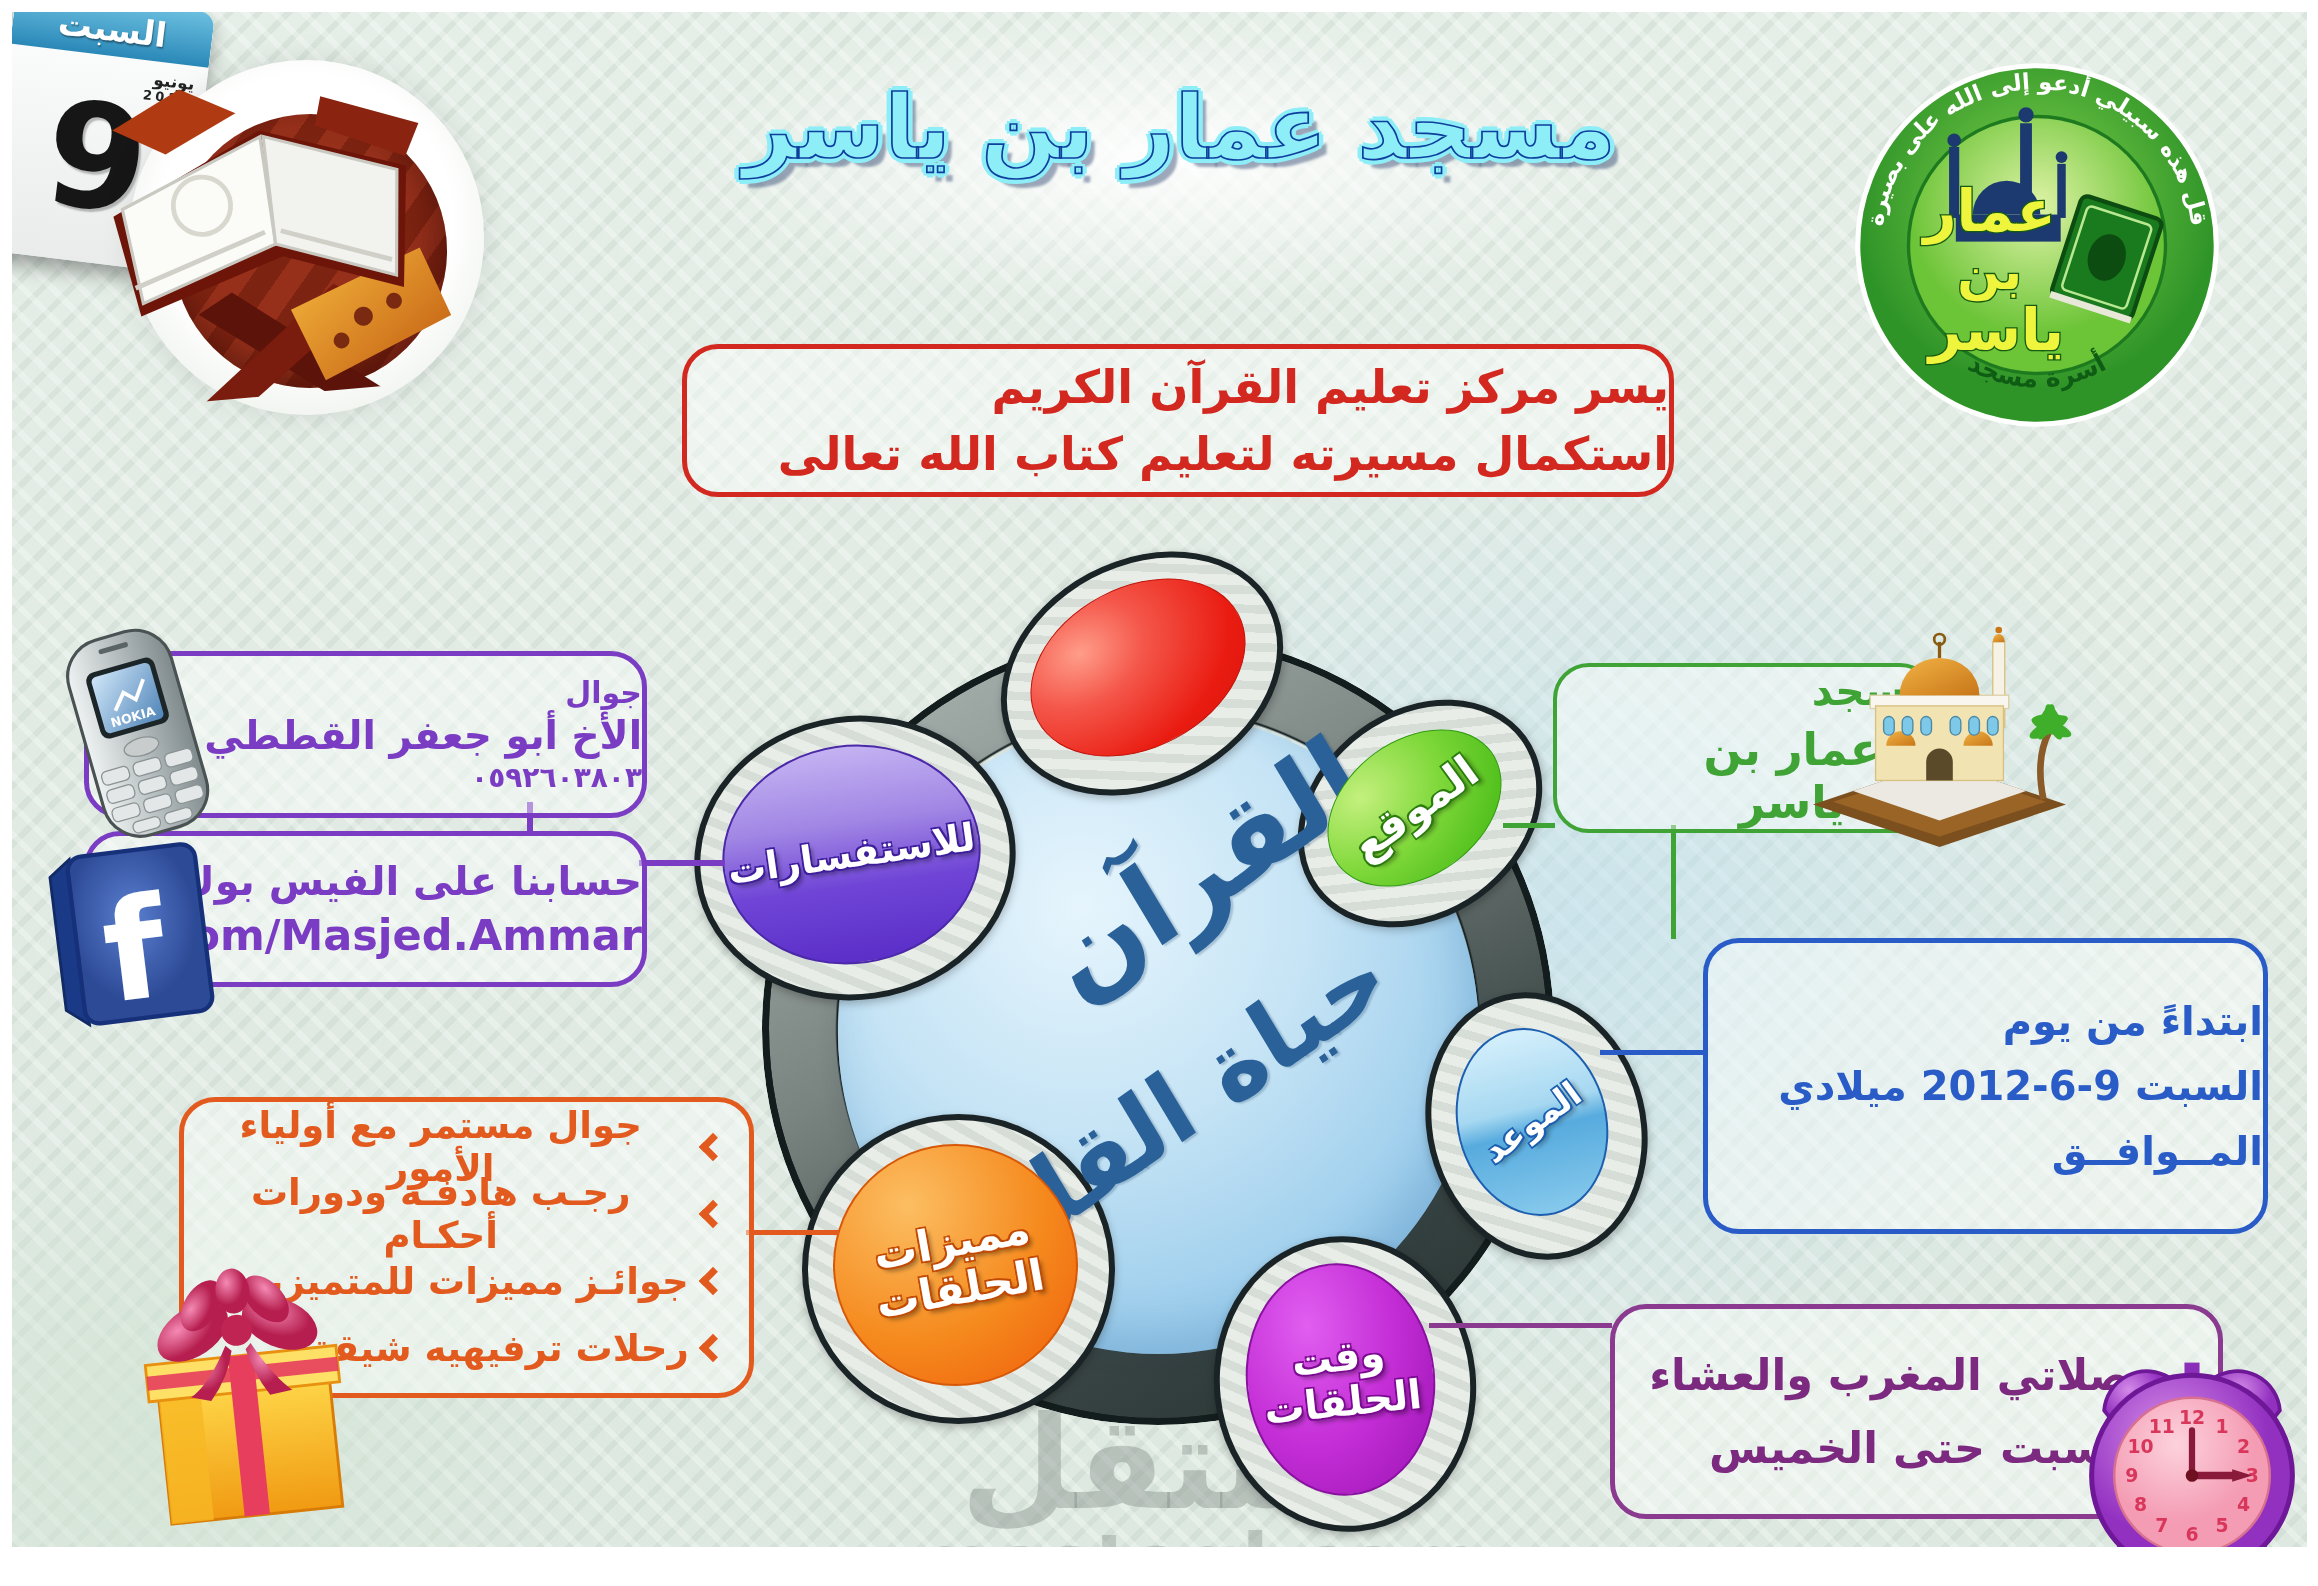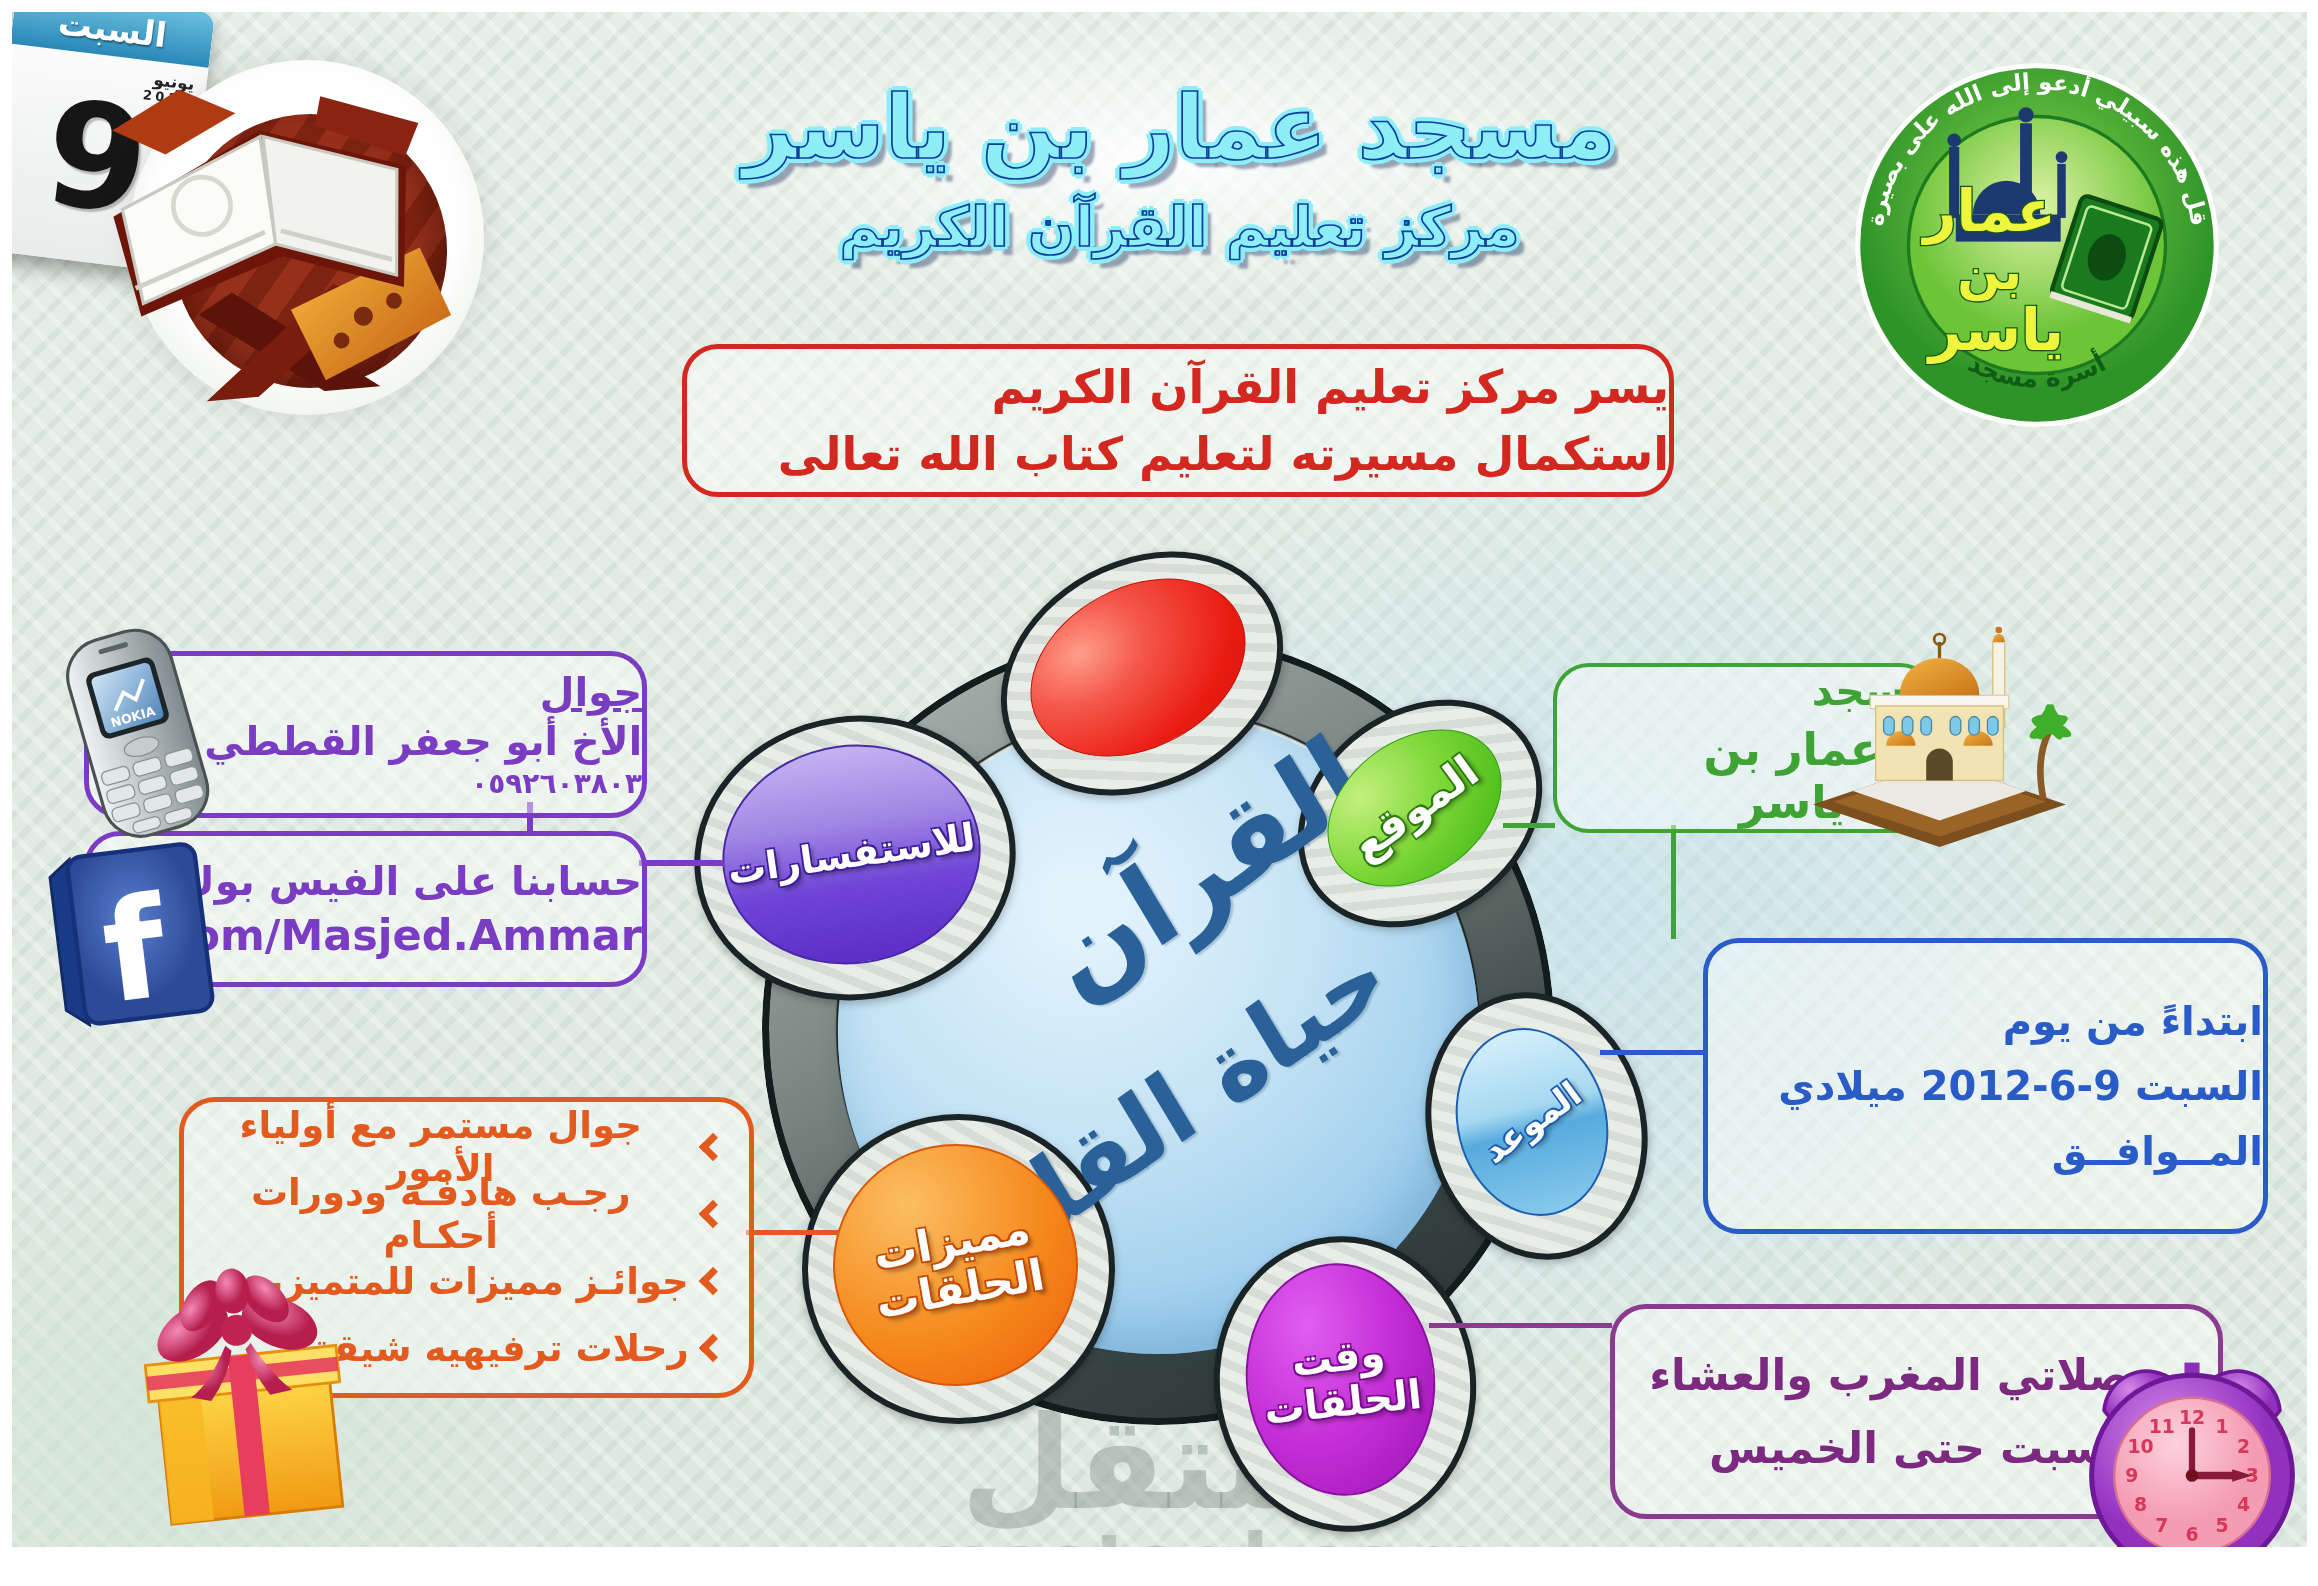--- a/index.html
+++ b/index.html
@@ -39,21 +39,21 @@
        direction:rtl; text-align:center; font-weight:bold;}
   .red-box   {left:682px;  top:344px;  width:982px; height:143px; border:5.2px solid #d3281f; color:#d3281f; font-size:46px; gap:13.8px;}
   .phone-box {left:84px;   top:651px;  width:553px;  height:157px; border:5.2px solid #7b3cc4; color:#7b3cc4; gap:3.4px;}
   .fb-box    {left:84px;   top:831px;  width:553px;  height:146px; border:5.2px solid #7b3cc4; color:#7b3cc4; gap:6.9px;}
   .mosque-box{left:1553px; top:663px;  width:375px;  height:162px; border:4.3px solid #3fa335; color:#3fa335; gap:8px; padding-left:95px; width:280px;}
   .date-box  {left:1703px; top:938px; width:555px;  height:286px; border:5.2px solid #2a5cc8; color:#2a5cc8; font-size:40px; gap:19px;}
   .feat-box  {left:179px;  top:1097px; width:564px;  height:274px; border:5.2px solid #e25a1e; color:#e25a1e;
               align-items:flex-start; padding:8.6px 26px 8.6px 8.6px; width:530px; gap:5.2px;}
   .time-box  {left:1610px; top:1304px; width:603px;  height:205px; border:5.2px solid #8a3a8f; color:#7c2a80; font-size:43px; gap:22.4px;}
 
-  .phone-box .h{font-size:40px;text-decoration:underline;}
+  .phone-box .h{font-size:30px;}
   .phone-box .n{font-size:39px;}
   .phone-box .num{font-size:28px;}
   .fb-box .l1{font-size:40px;}
   .fb-box .l2{font-size:43px; direction:ltr; font-family:"DejaVu Sans",sans-serif;}
   .mosque-box .m1{font-size:41px;}
   .mosque-box .m2{font-size:45px;}
 
   .feat-row{display:flex; align-items:center; gap:13.8px; height:62px; font-size:37px; direction:rtl;}
   .chev{width:13px; height:13px; border-left:7.7px solid #e25a1e; border-bottom:7.7px solid #e25a1e;
         transform:rotate(45deg); display:inline-block; flex:none;}
@@ -164,21 +164,20 @@
       <polygon points="110,36 200,66 192,142 118,116" fill="#6e150a"></polygon>
       <polygon points="20,78 110,40 114,108 28,138" fill="#fbfbf8" stroke="#c9c9c2" stroke-width="2"></polygon>
       <polygon points="112,40 194,68 188,134 114,108" fill="#f2f2ee" stroke="#c9c9c2" stroke-width="2"></polygon>
       <circle cx="70" cy="80" r="18" fill="none" stroke="#d8d8cf" stroke-width="3"></circle>
       <line x1="24" y1="128" x2="108" y2="100" stroke="#d0d0c8" stroke-width="3"></line>
       <line x1="118" y1="100" x2="186" y2="124" stroke="#d0d0c8" stroke-width="3"></line>
     </svg>
   </div>
 
   <div class="title-line t1">مسجد عمار بن ياسر</div>
-  <div class="title-line t2">مركز تعليم القرآن الكريم</div>
 
   <svg class="abs logo" viewBox="0 0 220 220">
     <defs>
       <radialGradient id="lg1" cx="50%" cy="40%">
           <stop offset="0" stop-color="#86d64e"></stop>
           <stop offset="1" stop-color="#2f9428"></stop>
         </radialGradient>
       <radialGradient id="lg2" cx="50%" cy="35%">
           <stop offset="0" stop-color="#dff3a6"></stop>
           <stop offset="1" stop-color="#6cc437"></stop>

